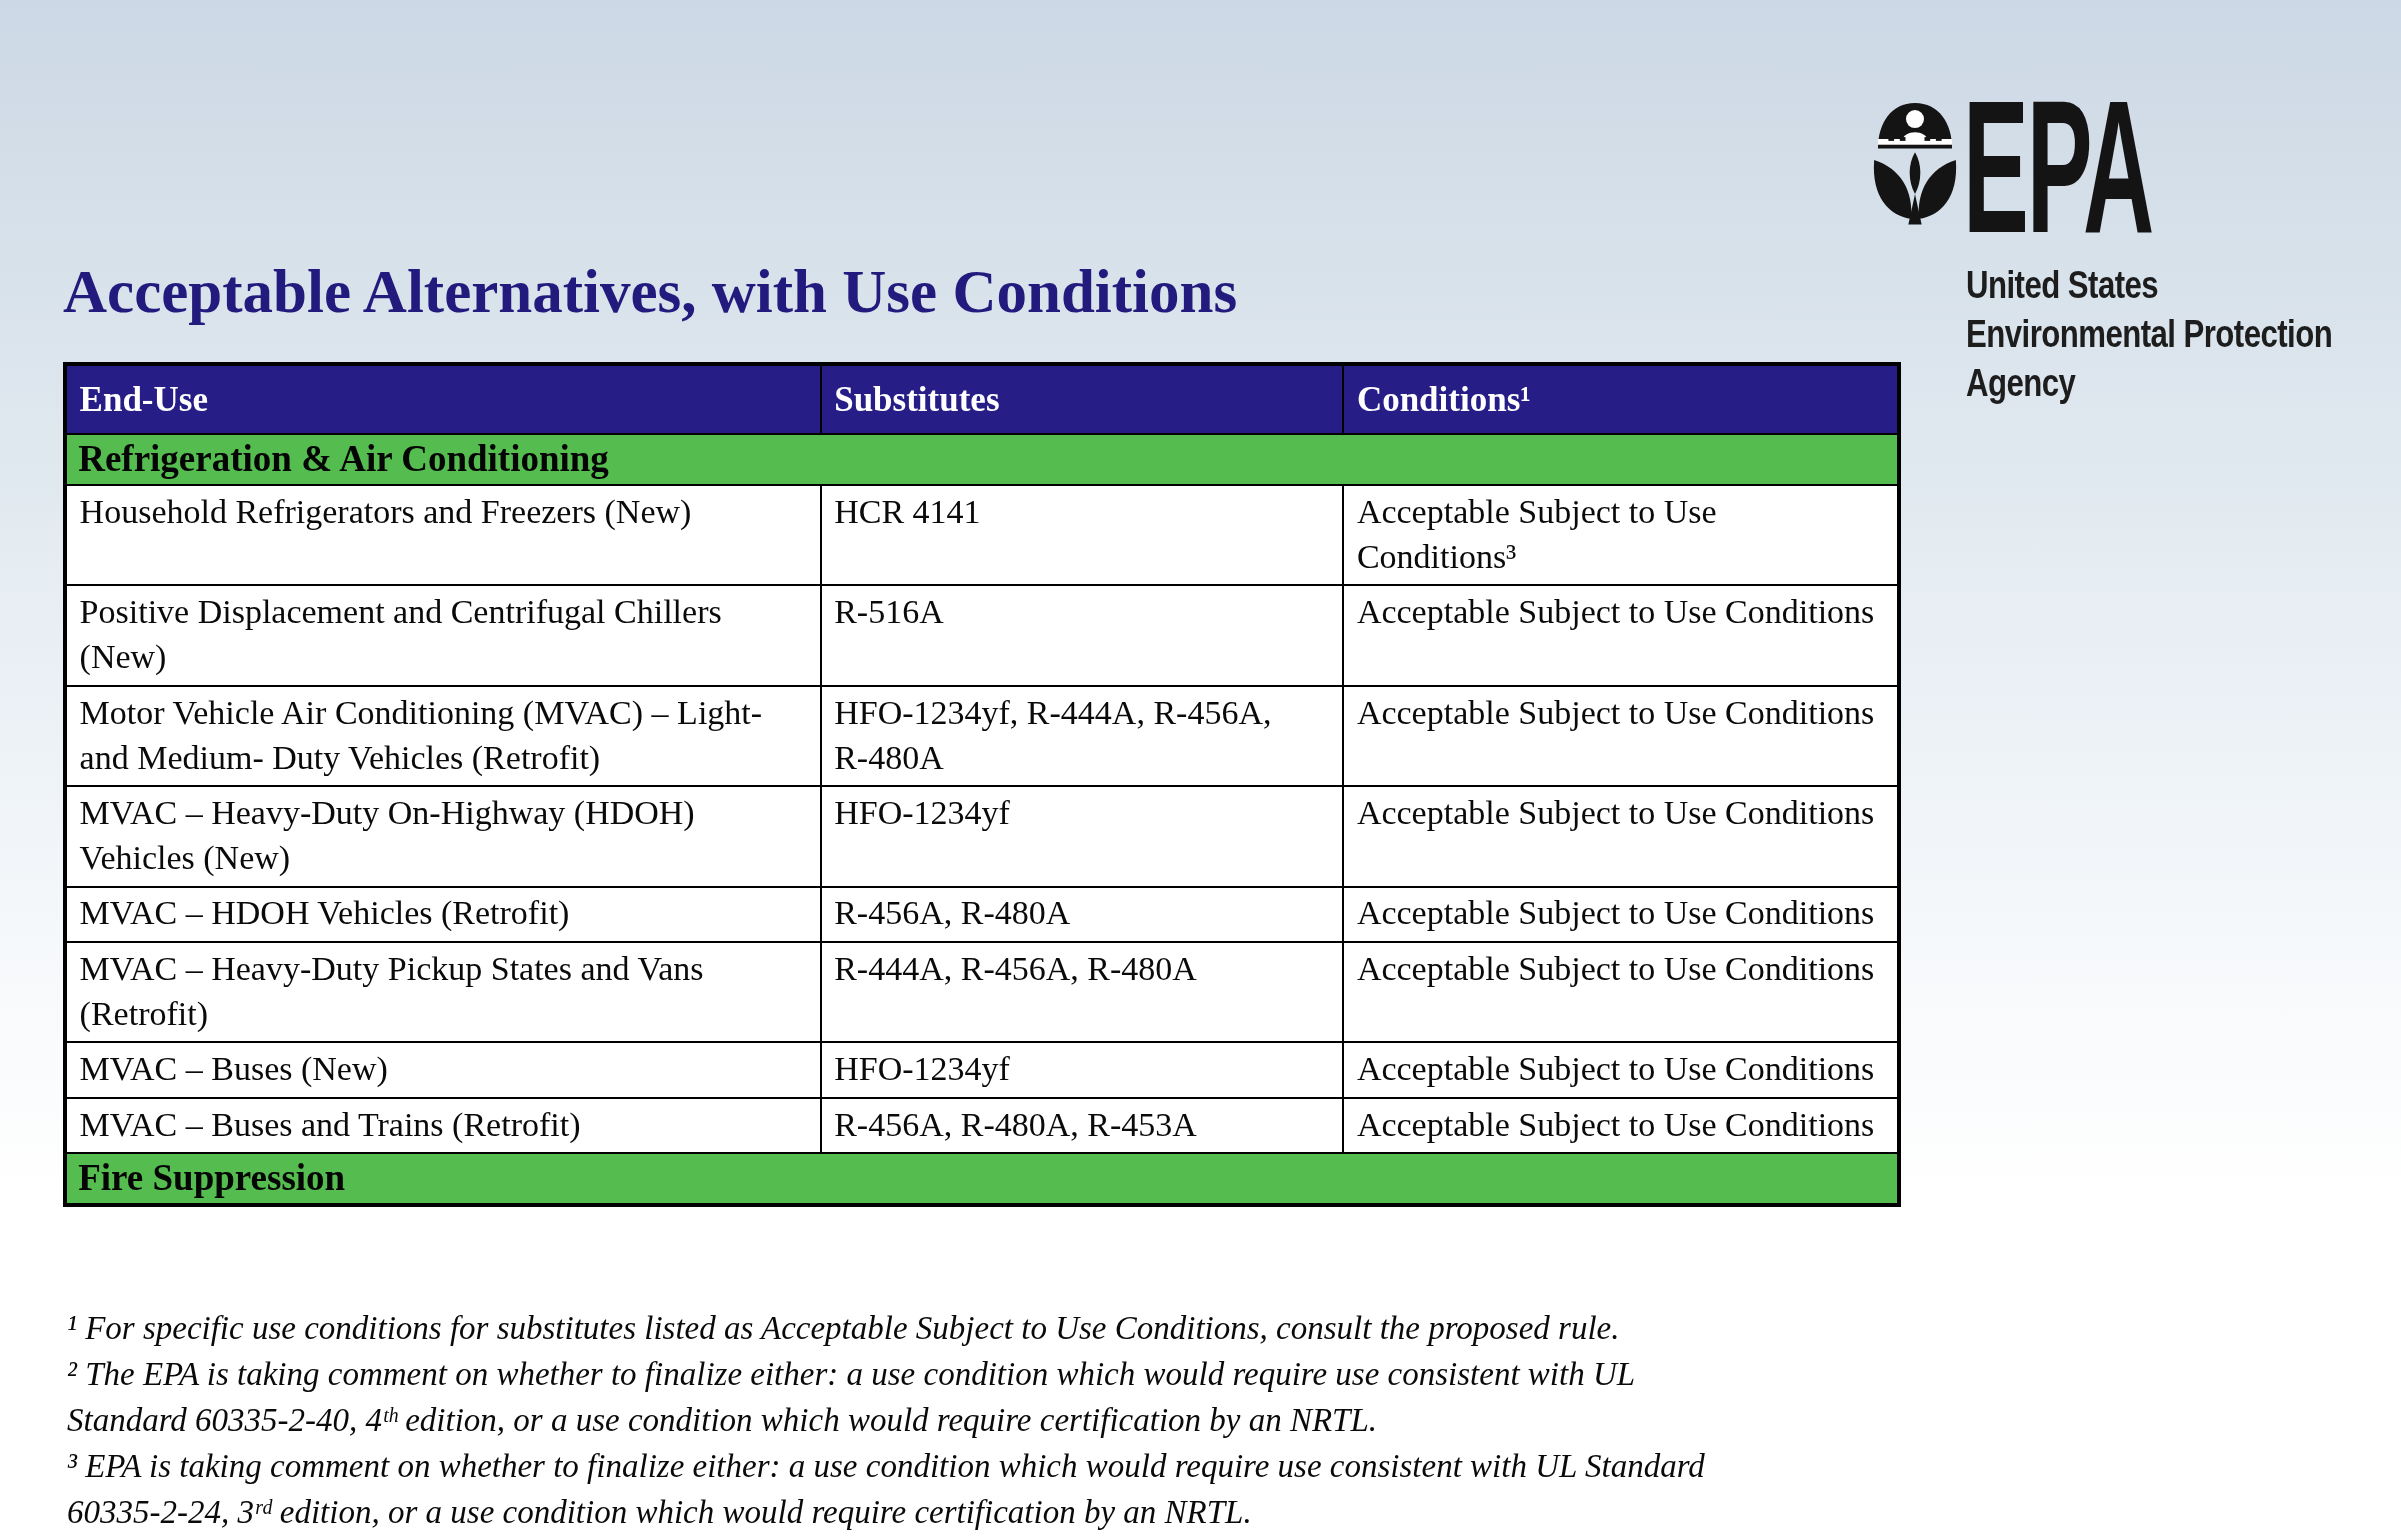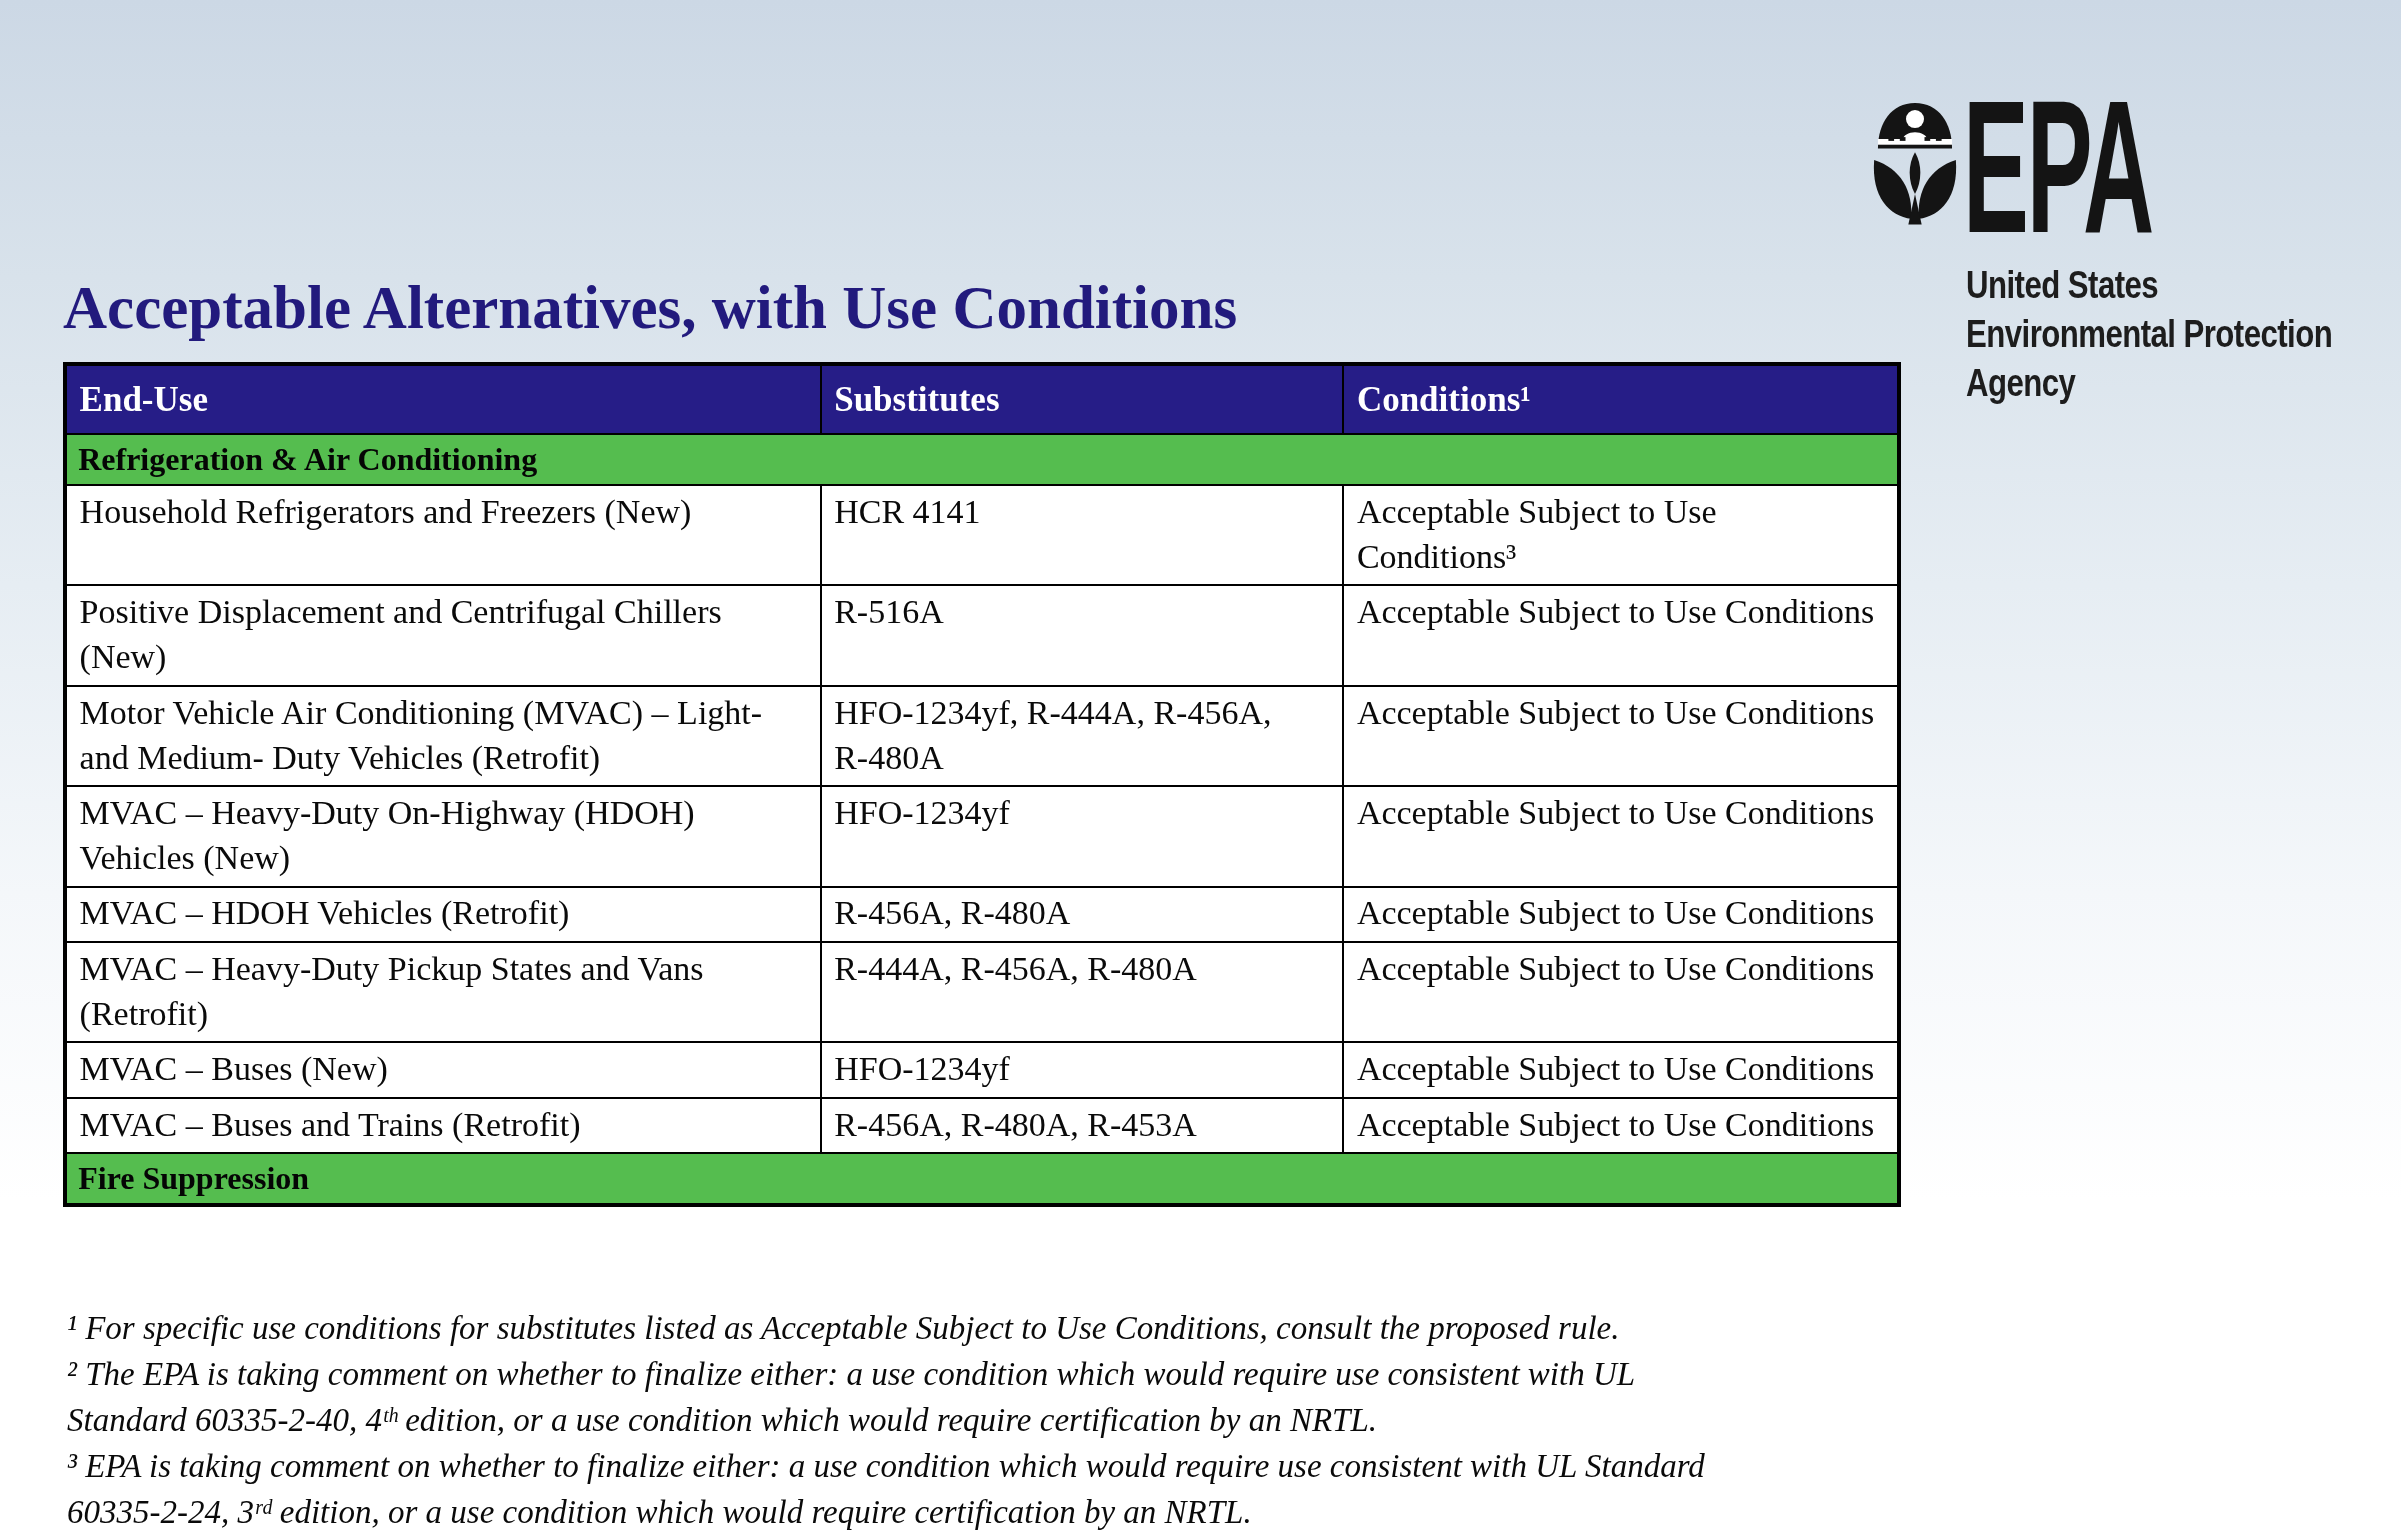--- a/index.html
+++ b/index.html
@@ -34,21 +34,21 @@
     position:absolute;left:99px;top:162px;
     font-family:"Liberation Sans","DejaVu Sans",sans-serif;
     font-weight:bold;font-size:39px;line-height:49px;
     color:#1d1d1d;letter-spacing:-0.7px;
     transform:scaleX(0.8);transform-origin:left top;
     white-space:nowrap;
   }
 
   
   .title{
-    position:absolute;left:63px;top:242px;
+    position:absolute;left:63px;top:226px;
     font-size:61px;font-weight:bold;color:var(--title-color,#221a7d);
     letter-spacing:0;white-space:nowrap;
   }
 
   
   table.alt-table{
     position:absolute;left:63px;top:331px;width:1838px;
     border-collapse:collapse;table-layout:fixed;
     background:#ffffff;
     border:4.9px solid var(--border-color,#000);
@@ -63,21 +63,21 @@
   }
   .alt-table thead th{
     background:var(--header-bg,#261d87);
     color:#ffffff;font-weight:bold;
     font-size:35px;line-height:43px;
     padding:12px 12.6px;
   }
   tr.section-row td{
     background:var(--section-bg,#55bd4f);
     color:#050505;font-weight:bold;
-    font-size:32px;line-height:42px;
+    font-size:37px;line-height:42px;
     padding:2.8px 11.2px 4.2px;
   }
   tr.data-row td{
     background:#ffffff;color:var(--text-color,#0a0a0a);
     font-size:34px;line-height:45px;
     padding:2.8px 12.6px 5.6px;
   }
 
   
   .footnotes{

